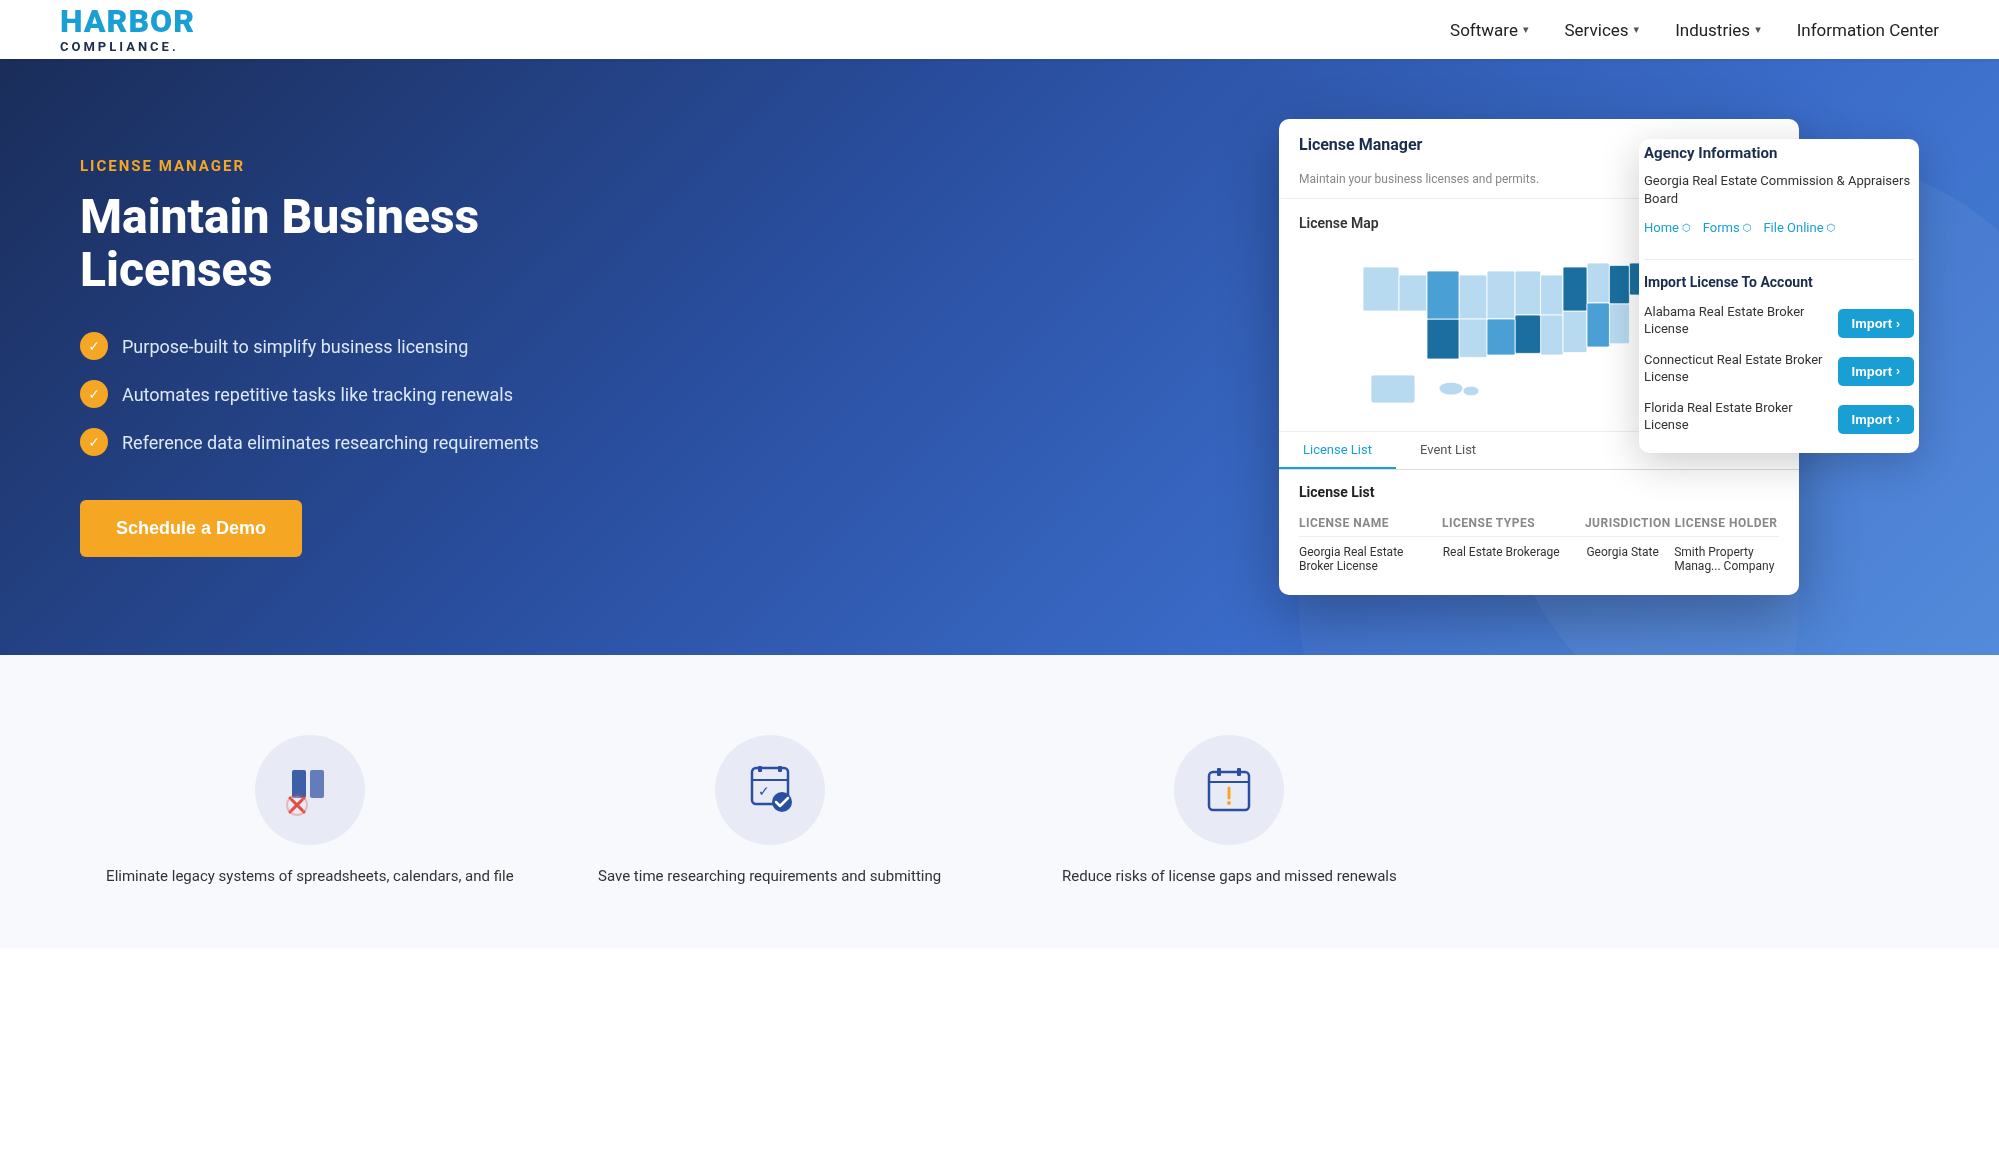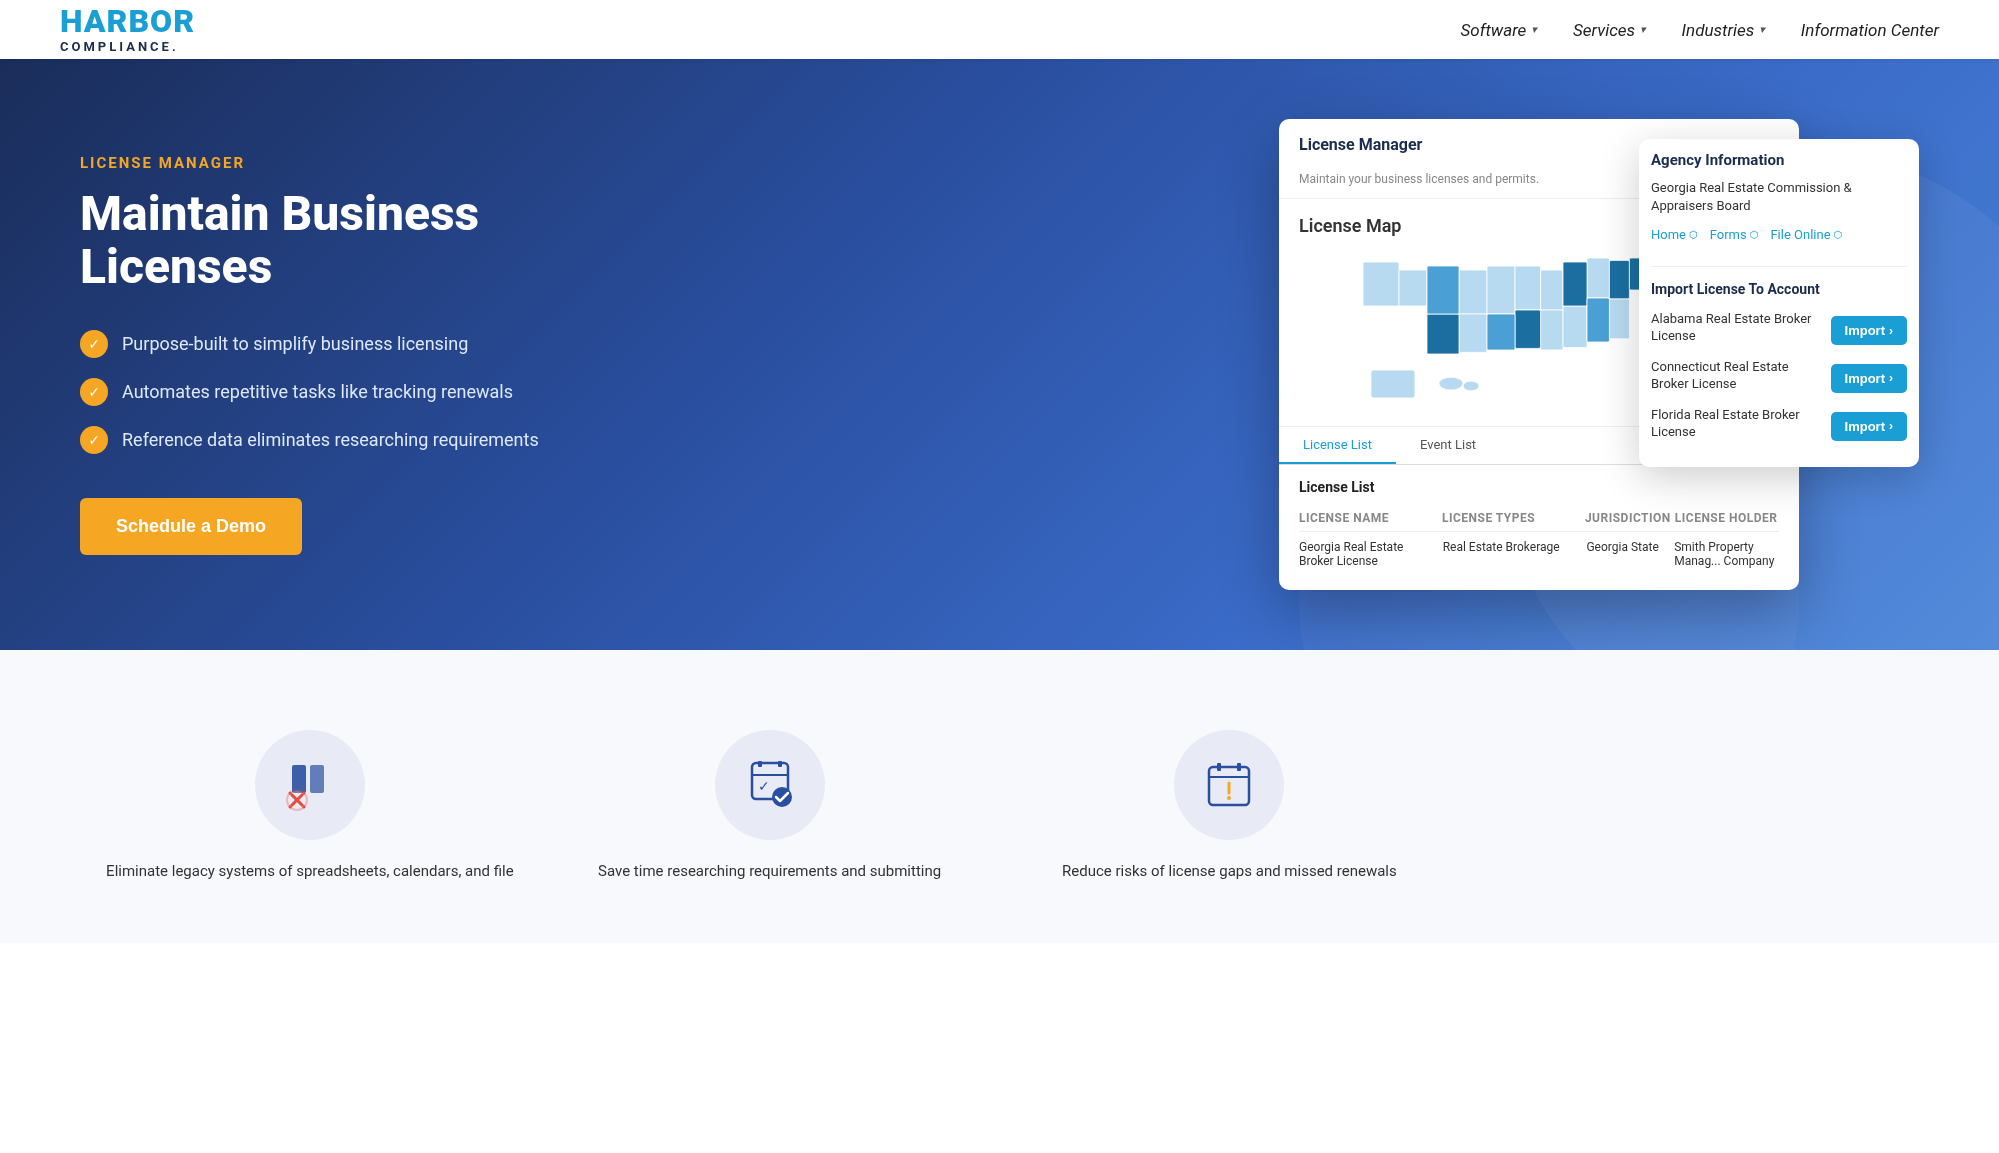--- a/index.html
+++ b/index.html
@@ -34,21 +34,20 @@
       color: #1a2d4d;
       letter-spacing: 3px;
       margin-top: 2px;
     }
     .logo-block { display: flex; flex-direction: column; }
 
     .nav {
       display: flex;
       align-items: center;
       gap: 36px;
-      font-style: italic;
     }
     .nav-item {
       font-size: 17px;
       color: #222;
       cursor: pointer;
       display: flex;
       align-items: center;
       gap: 5px;
       font-weight: 400;
     }
@@ -176,24 +175,24 @@
     .app-header-sub {
       font-size: 12px;
       color: #888;
       margin-top: 18px;
     }
     .map-section {
       padding: 16px 20px;
       border-bottom: 1px solid #eee;
     }
     .map-label {
-      font-size: 18px;
+      font-size: 14px;
       font-weight: 600;
       color: #333;
-      margin-bottom: 10px;
+      margin-bottom: 20px;
     }
     .us-map-svg {
       width: 100%;
       height: 160px;
     }
     .tabs-bar {
       display: flex;
       border-bottom: 1px solid #ddd;
     }
     .tab {
@@ -243,21 +242,21 @@
 
     
     .agency-panel {
       position: absolute;
       top: 20px;
       right: 0;
       width: 280px;
       background: #fff;
       border-radius: 10px;
       box-shadow: 0 10px 40px rgba(0,0,0,0.2);
-      padding: 12px;
+      padding: 5px;
       z-index: 3;
     }
     .agency-title {
       font-size: 15px;
       font-weight: 700;
       color: #1a2d4d;
       margin-bottom: 10px;
     }
     .agency-name {
       font-size: 13px;

